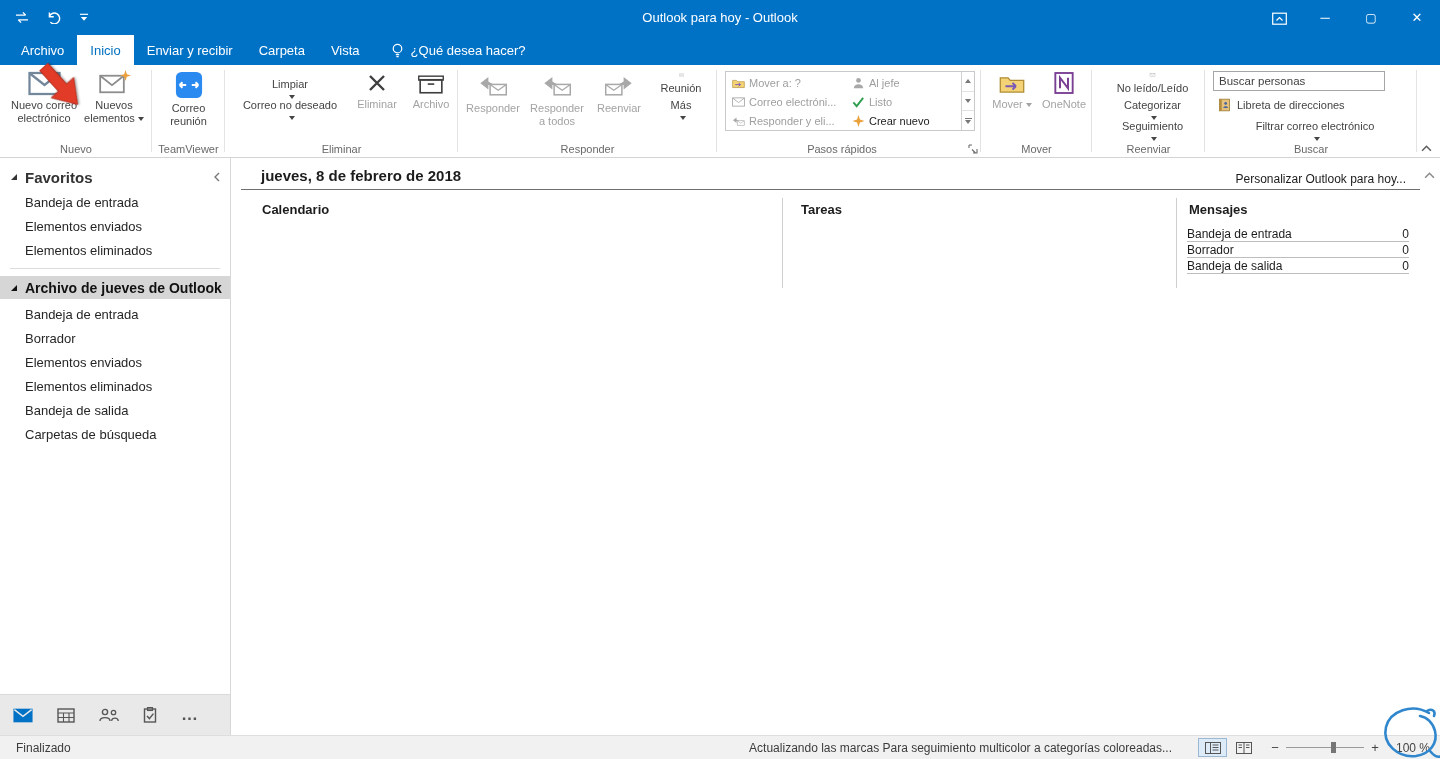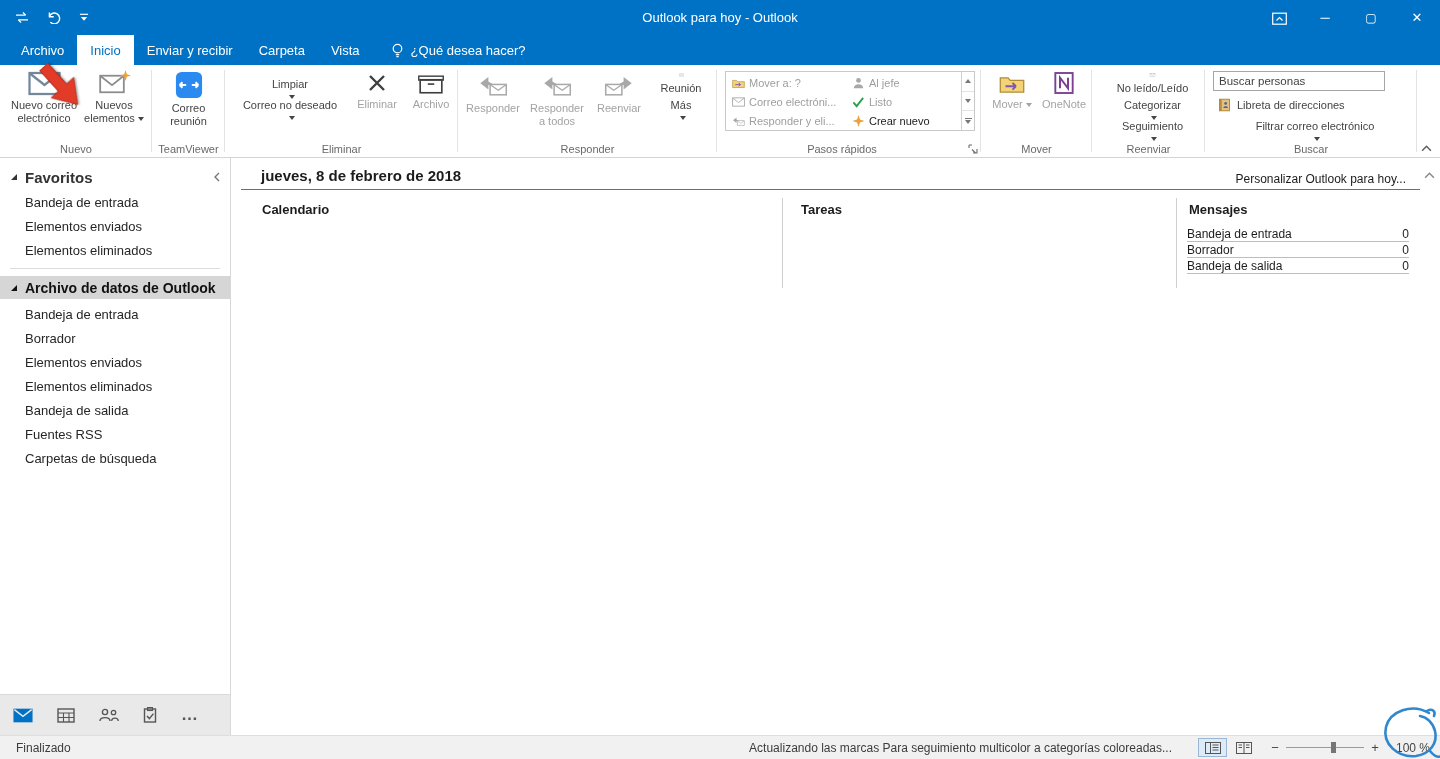--- a/index.html
+++ b/index.html
@@ -574,40 +574,37 @@
         </button>
       <button class="fitem">
           <span>Elementos eliminados</span>
         </button>
     </div>
     <div class="fdivider"></div>
     <button class="fheader selected">
       <svg class="tri-exp" width="8" height="8" viewBox="0 0 8 8">
           <polygon points="1,7 7,7 7,1" fill="#111"></polygon>
         </svg>
-      <span>Archivo de datos de Outlook</span>
+      <span>Archivo de jueves de Outlook</span>
     </button>
     <div class="flist2">
       <button class="fitem">
           <span>Bandeja de entrada</span>
         </button>
       <button class="fitem">
           <span>Borrador</span>
         </button>
       <button class="fitem">
           <span>Elementos enviados</span>
         </button>
       <button class="fitem">
           <span>Elementos eliminados</span>
         </button>
       <button class="fitem">
           <span>Bandeja de salida</span>
-        </button>
-      <button class="fitem">
-          <span>Fuentes RSS</span>
         </button>
       <button class="fitem">
           <span>Carpetas de búsqueda</span>
         </button>
     </div>
 
     <div class="navstrip">
       <button>
           <svg width="20" height="15" style="color:#0072c6">
             <use href="#i-mailfill"></use>

